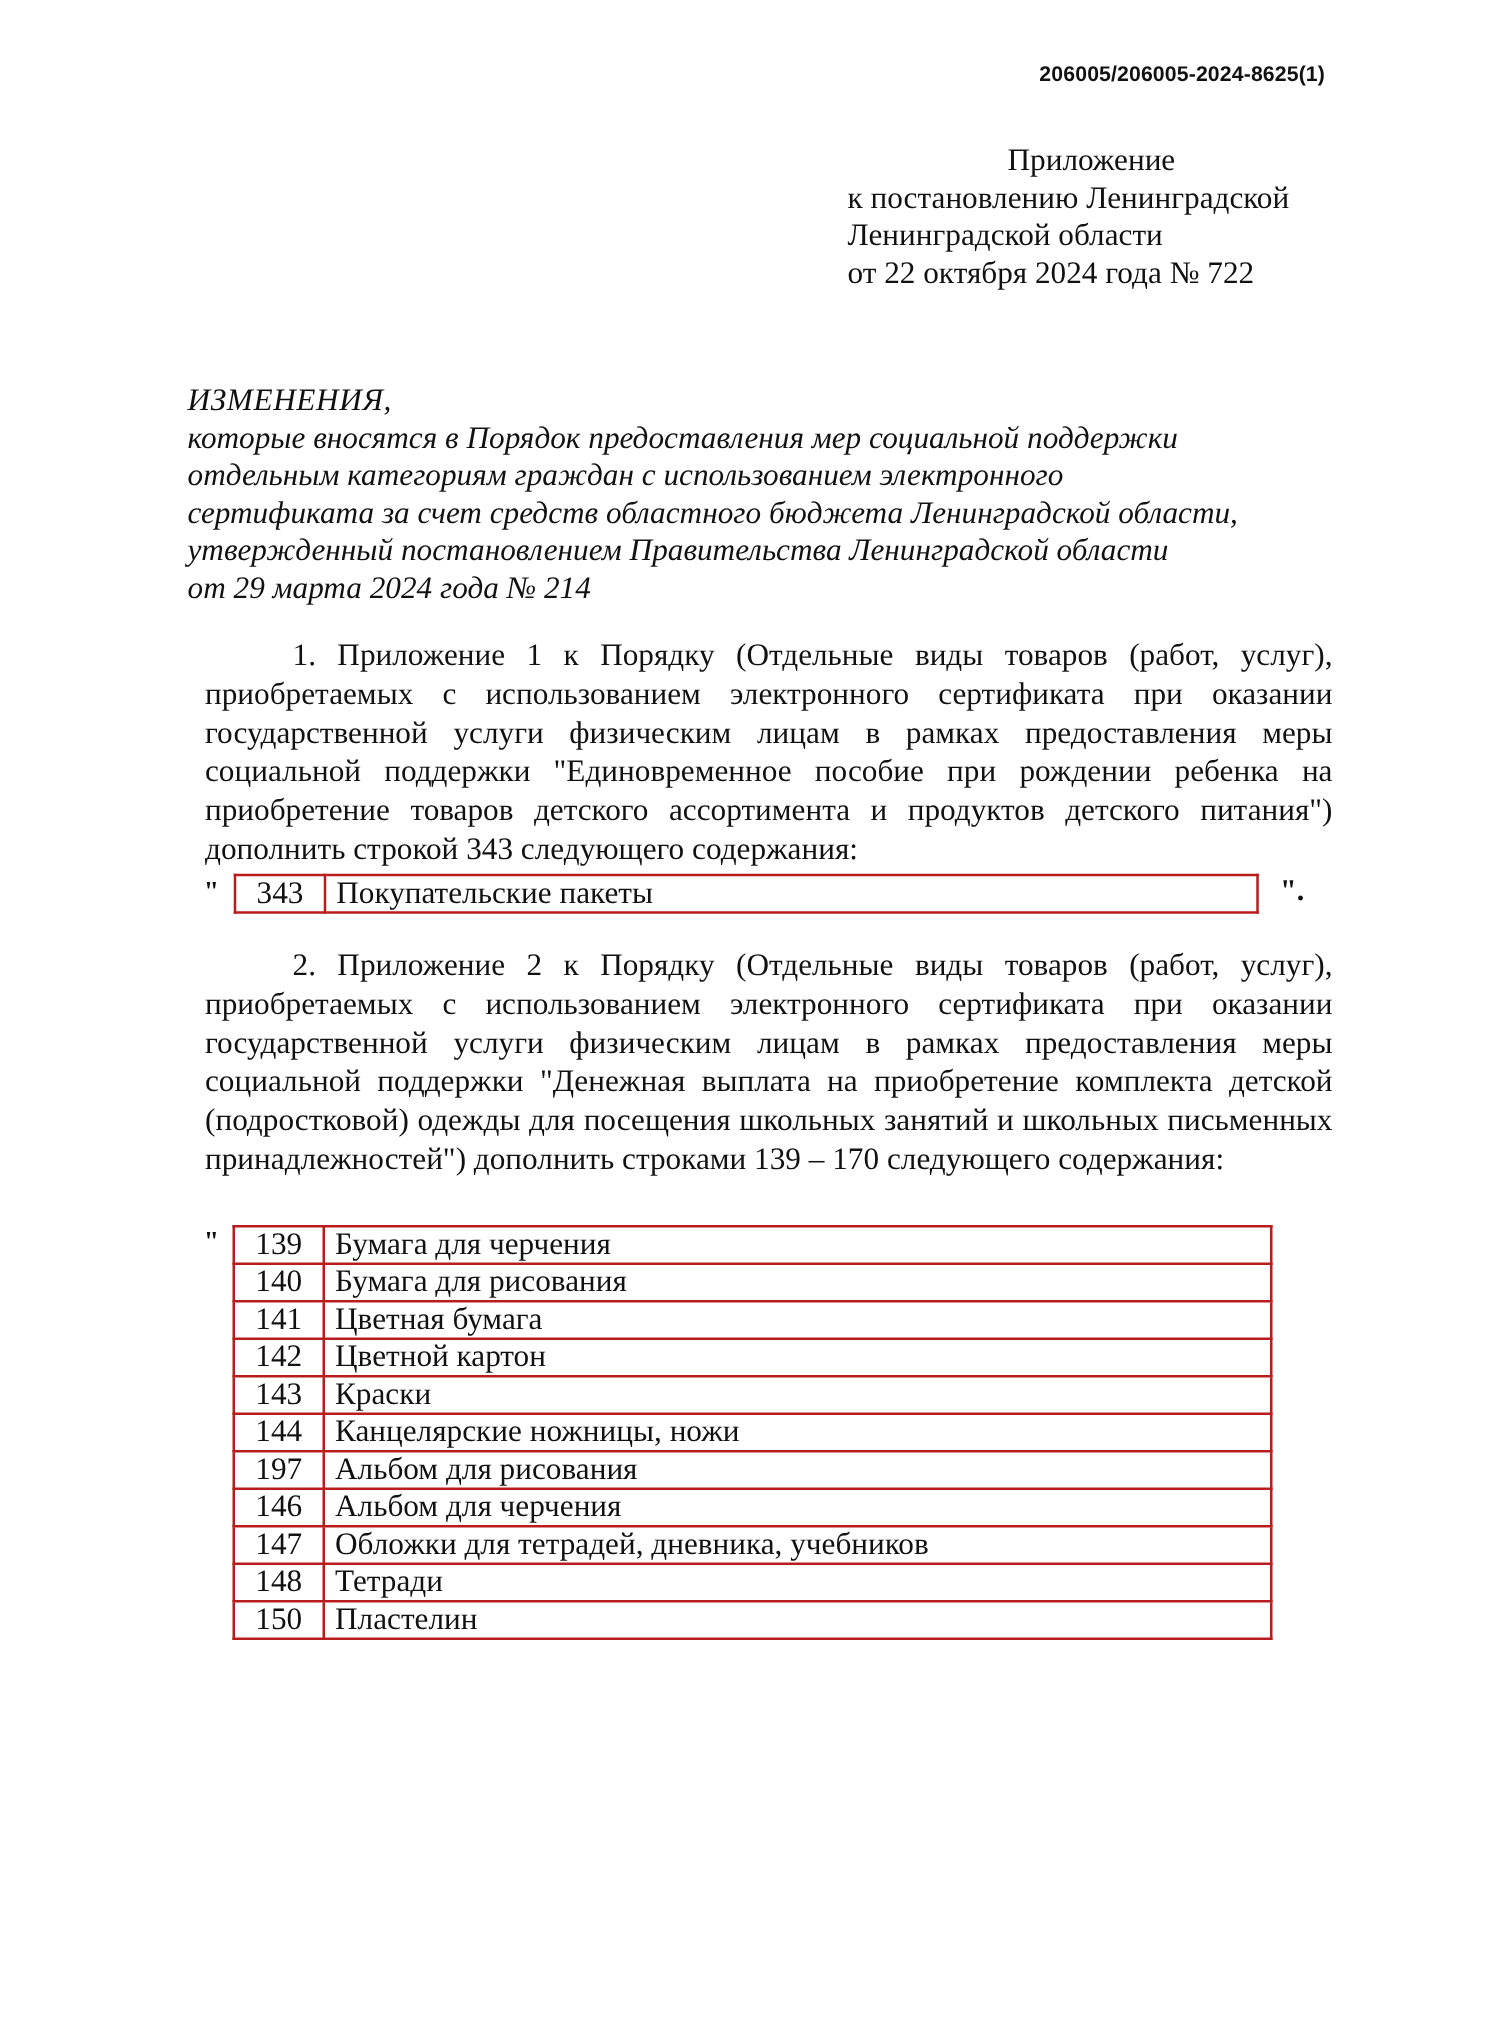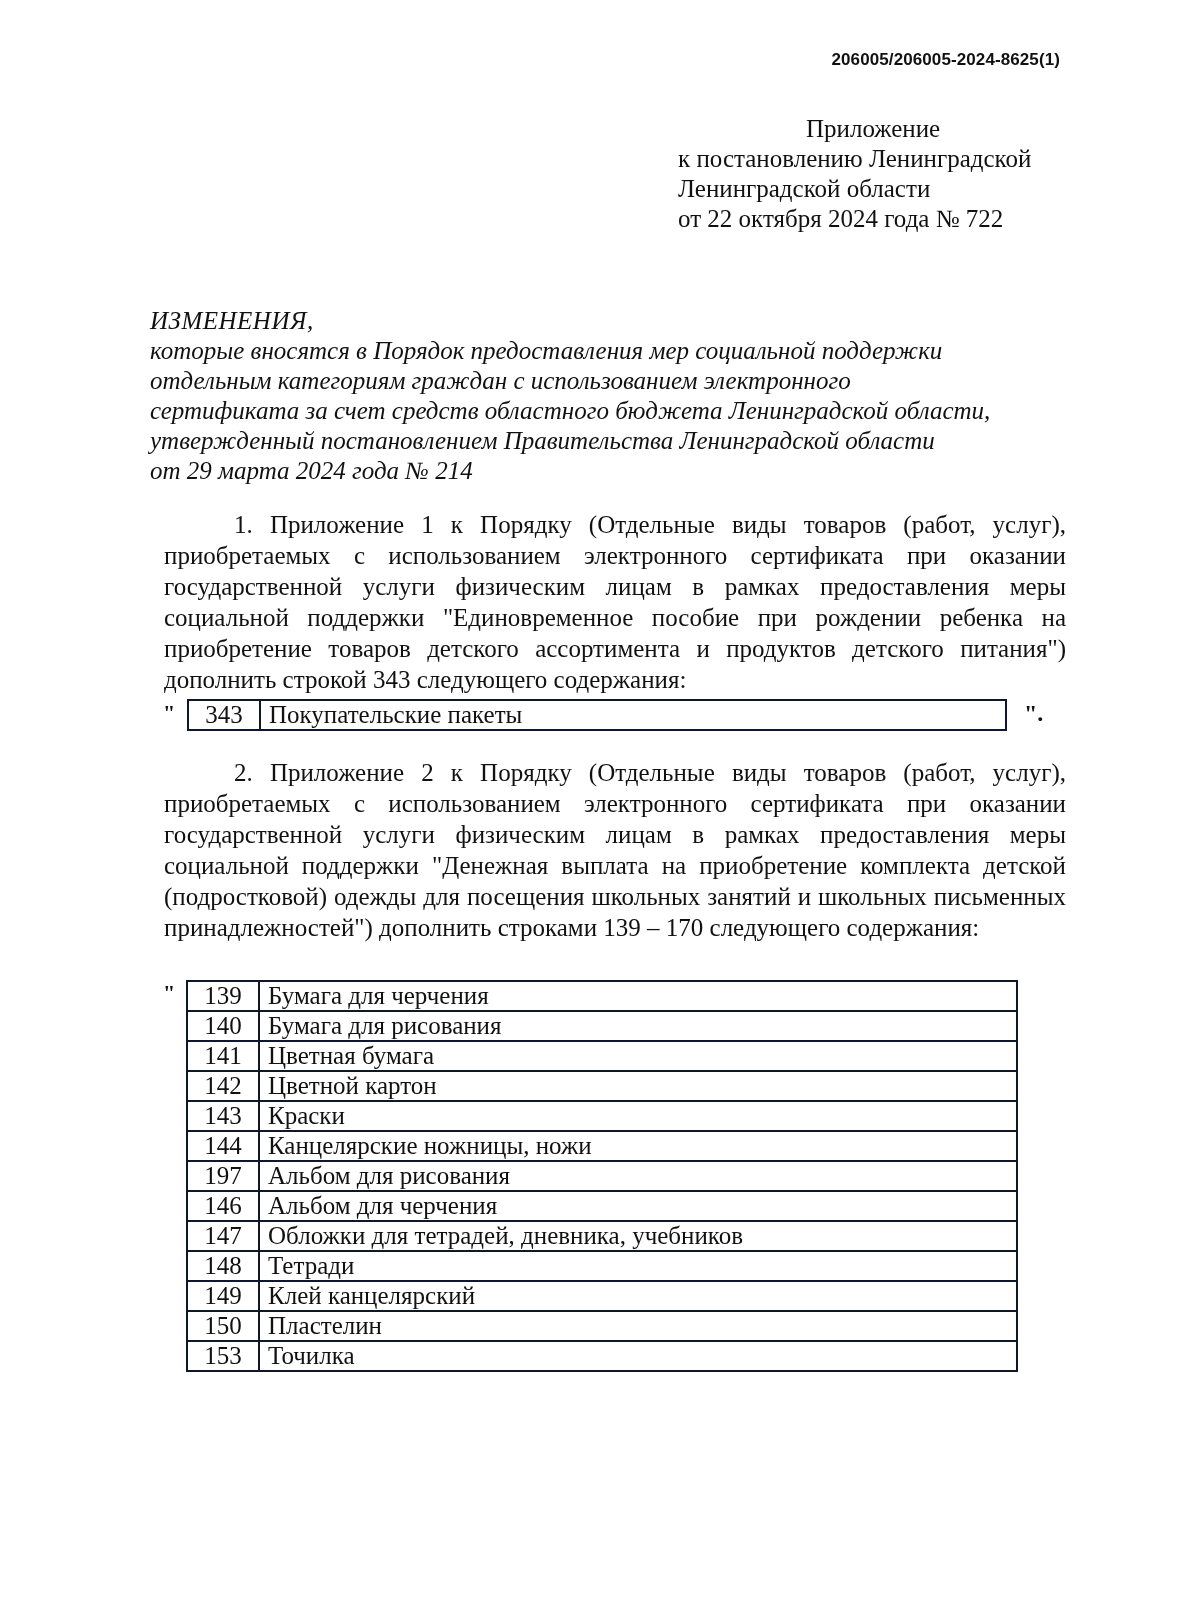--- a/index.html
+++ b/index.html
@@ -29,21 +29,21 @@
       text-indent: 70px;
     }
     .p1 { top: 509px; }
     .p2 { top: 757px; }
     .quote { position: absolute; font-size: 22px; font-weight: bold; }
     table.items {
       position: absolute; border-collapse: collapse;
       font-size: 25px;
     }
     table.items td {
-      border: 2px solid #0f172a; padding: 0 8px; height: 28px; line-height: 26px;
+      border: 2px solid #b91c1c; padding: 0 8px; height: 28px; line-height: 26px;
       vertical-align: middle;
     }
     table.items td.num { text-align: center; width: 70px; padding: 0; }
     .t1 { left: 187px; top: 699px; width: 820px; }
     .t1 td.num { width: 74px; }
     .t2 { left: 186px; top: 980px; width: 832px; }
     .t2 td { height: 28.5px; }
     .t2 td.num { width: 82px; }
     .q1 { left: 163px; top: 700px; }
     .q1e { left: 1024px; top: 700px; font-size: 24px; }
@@ -122,25 +122,17 @@
       </tr>
   <tr>
         <td class="num">147</td>
         <td>Обложки для тетрадей, дневника, учебников</td>
       </tr>
   <tr>
         <td class="num">148</td>
         <td>Тетради</td>
       </tr>
   <tr>
-        <td class="num">149</td>
-        <td>Клей канцелярский</td>
-      </tr>
-  <tr>
         <td class="num">150</td>
         <td>Пластелин</td>
-      </tr>
-  <tr>
-        <td class="num">153</td>
-        <td>Точилка</td>
       </tr>
 </tbody>
   </table>
 
 </body></html>

